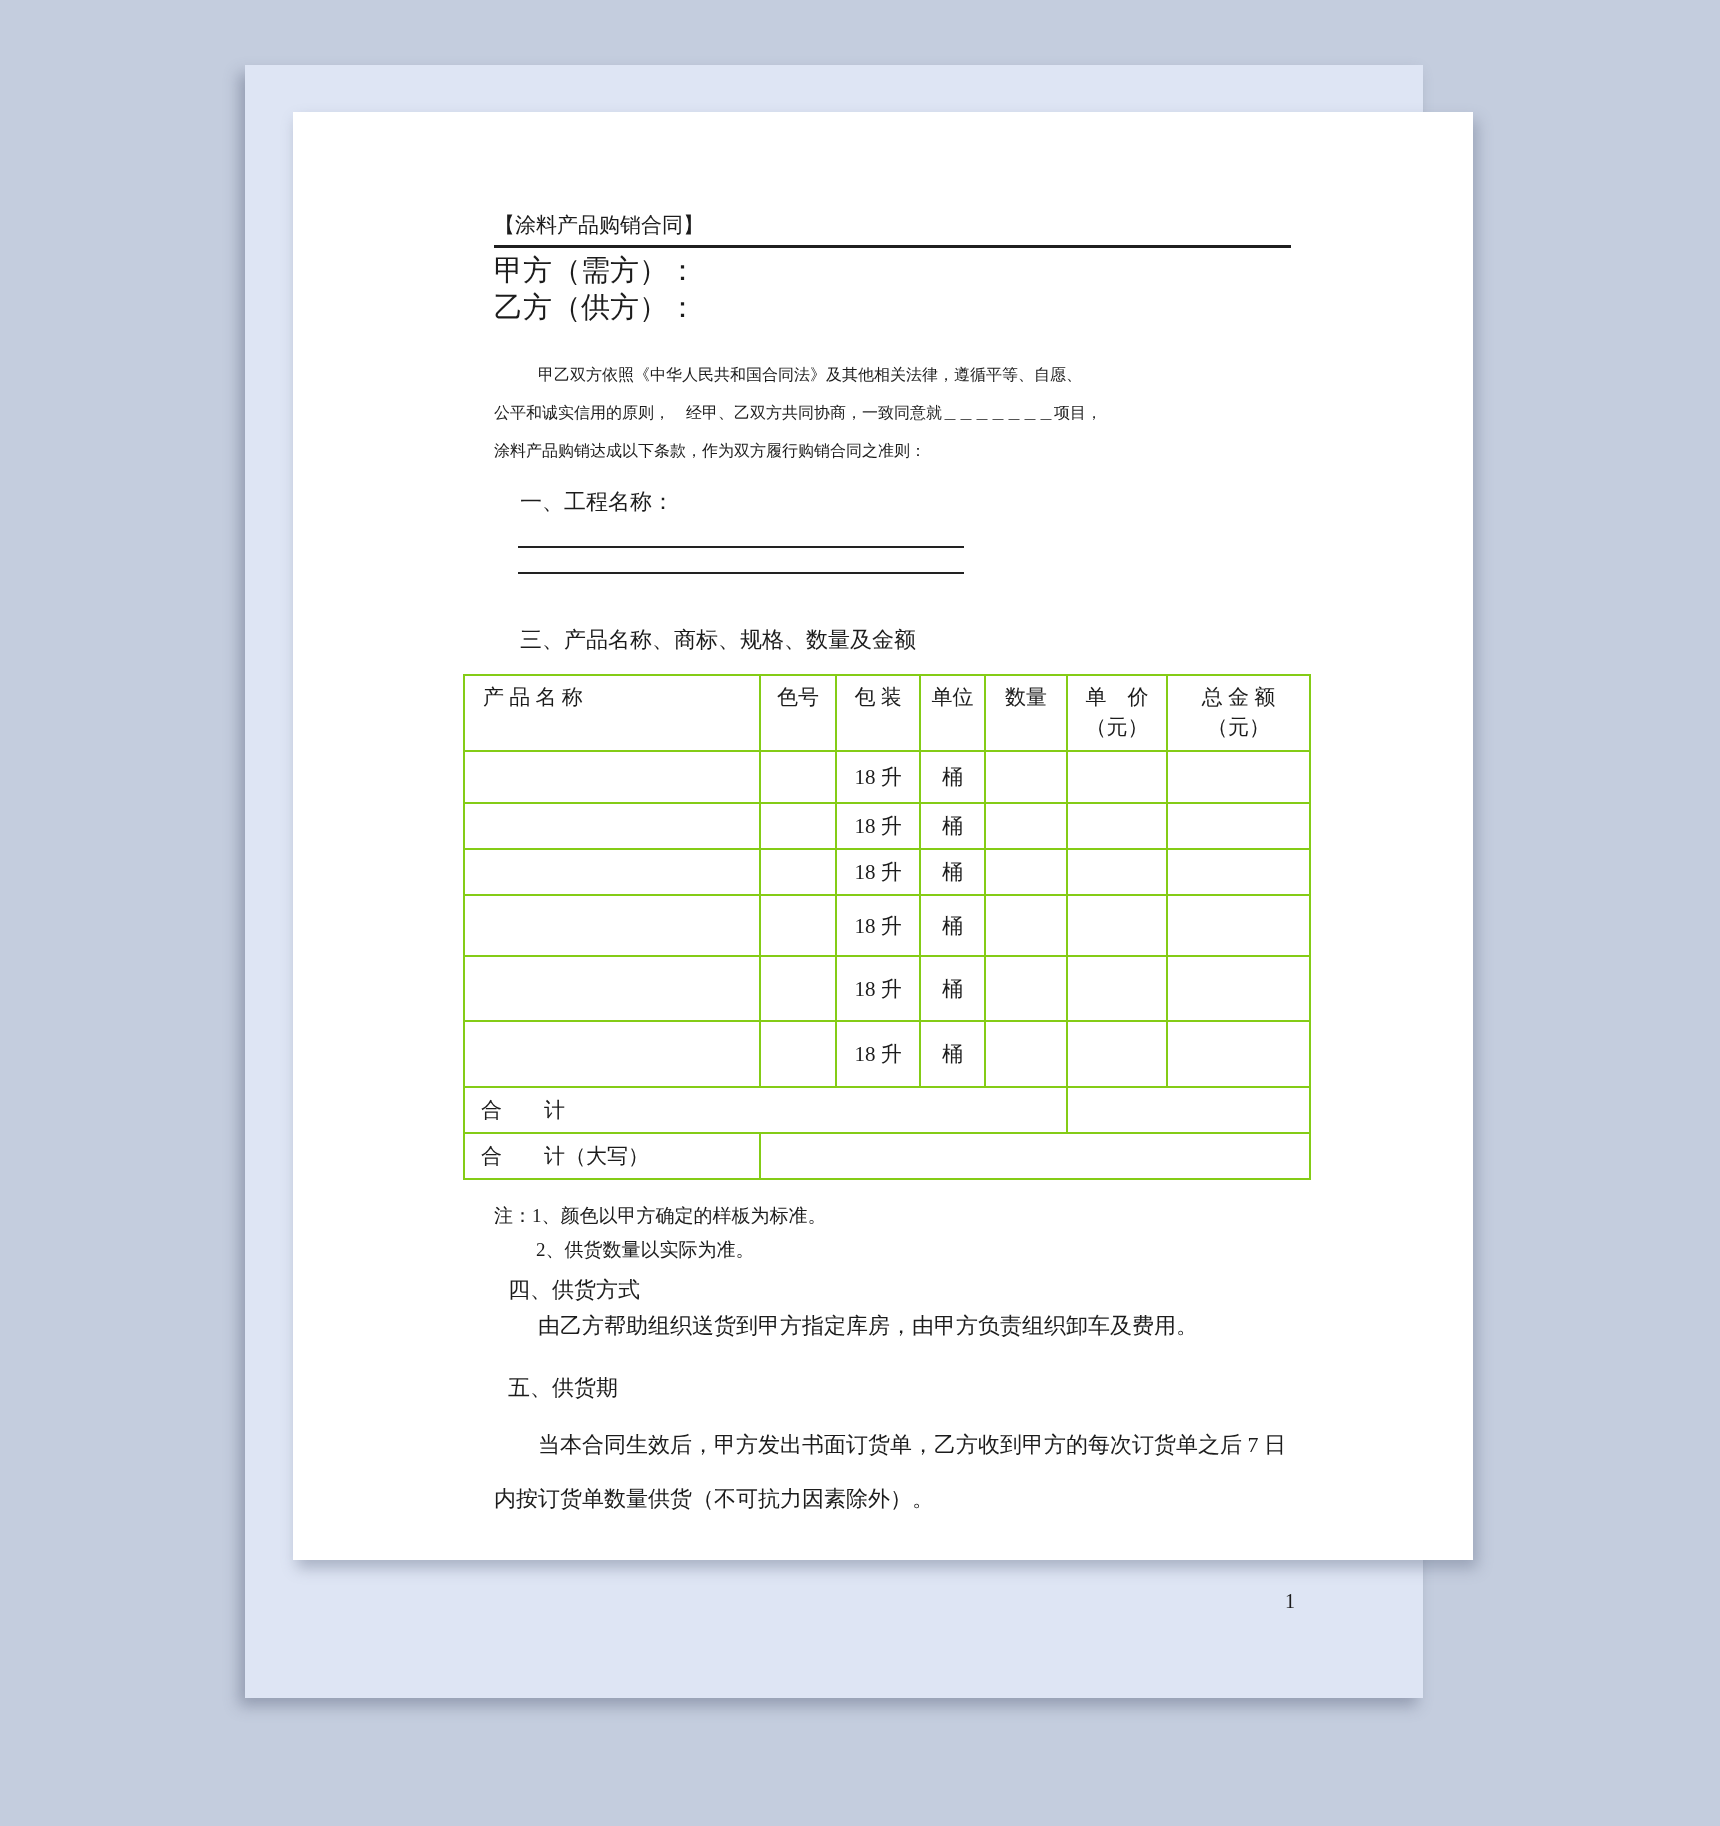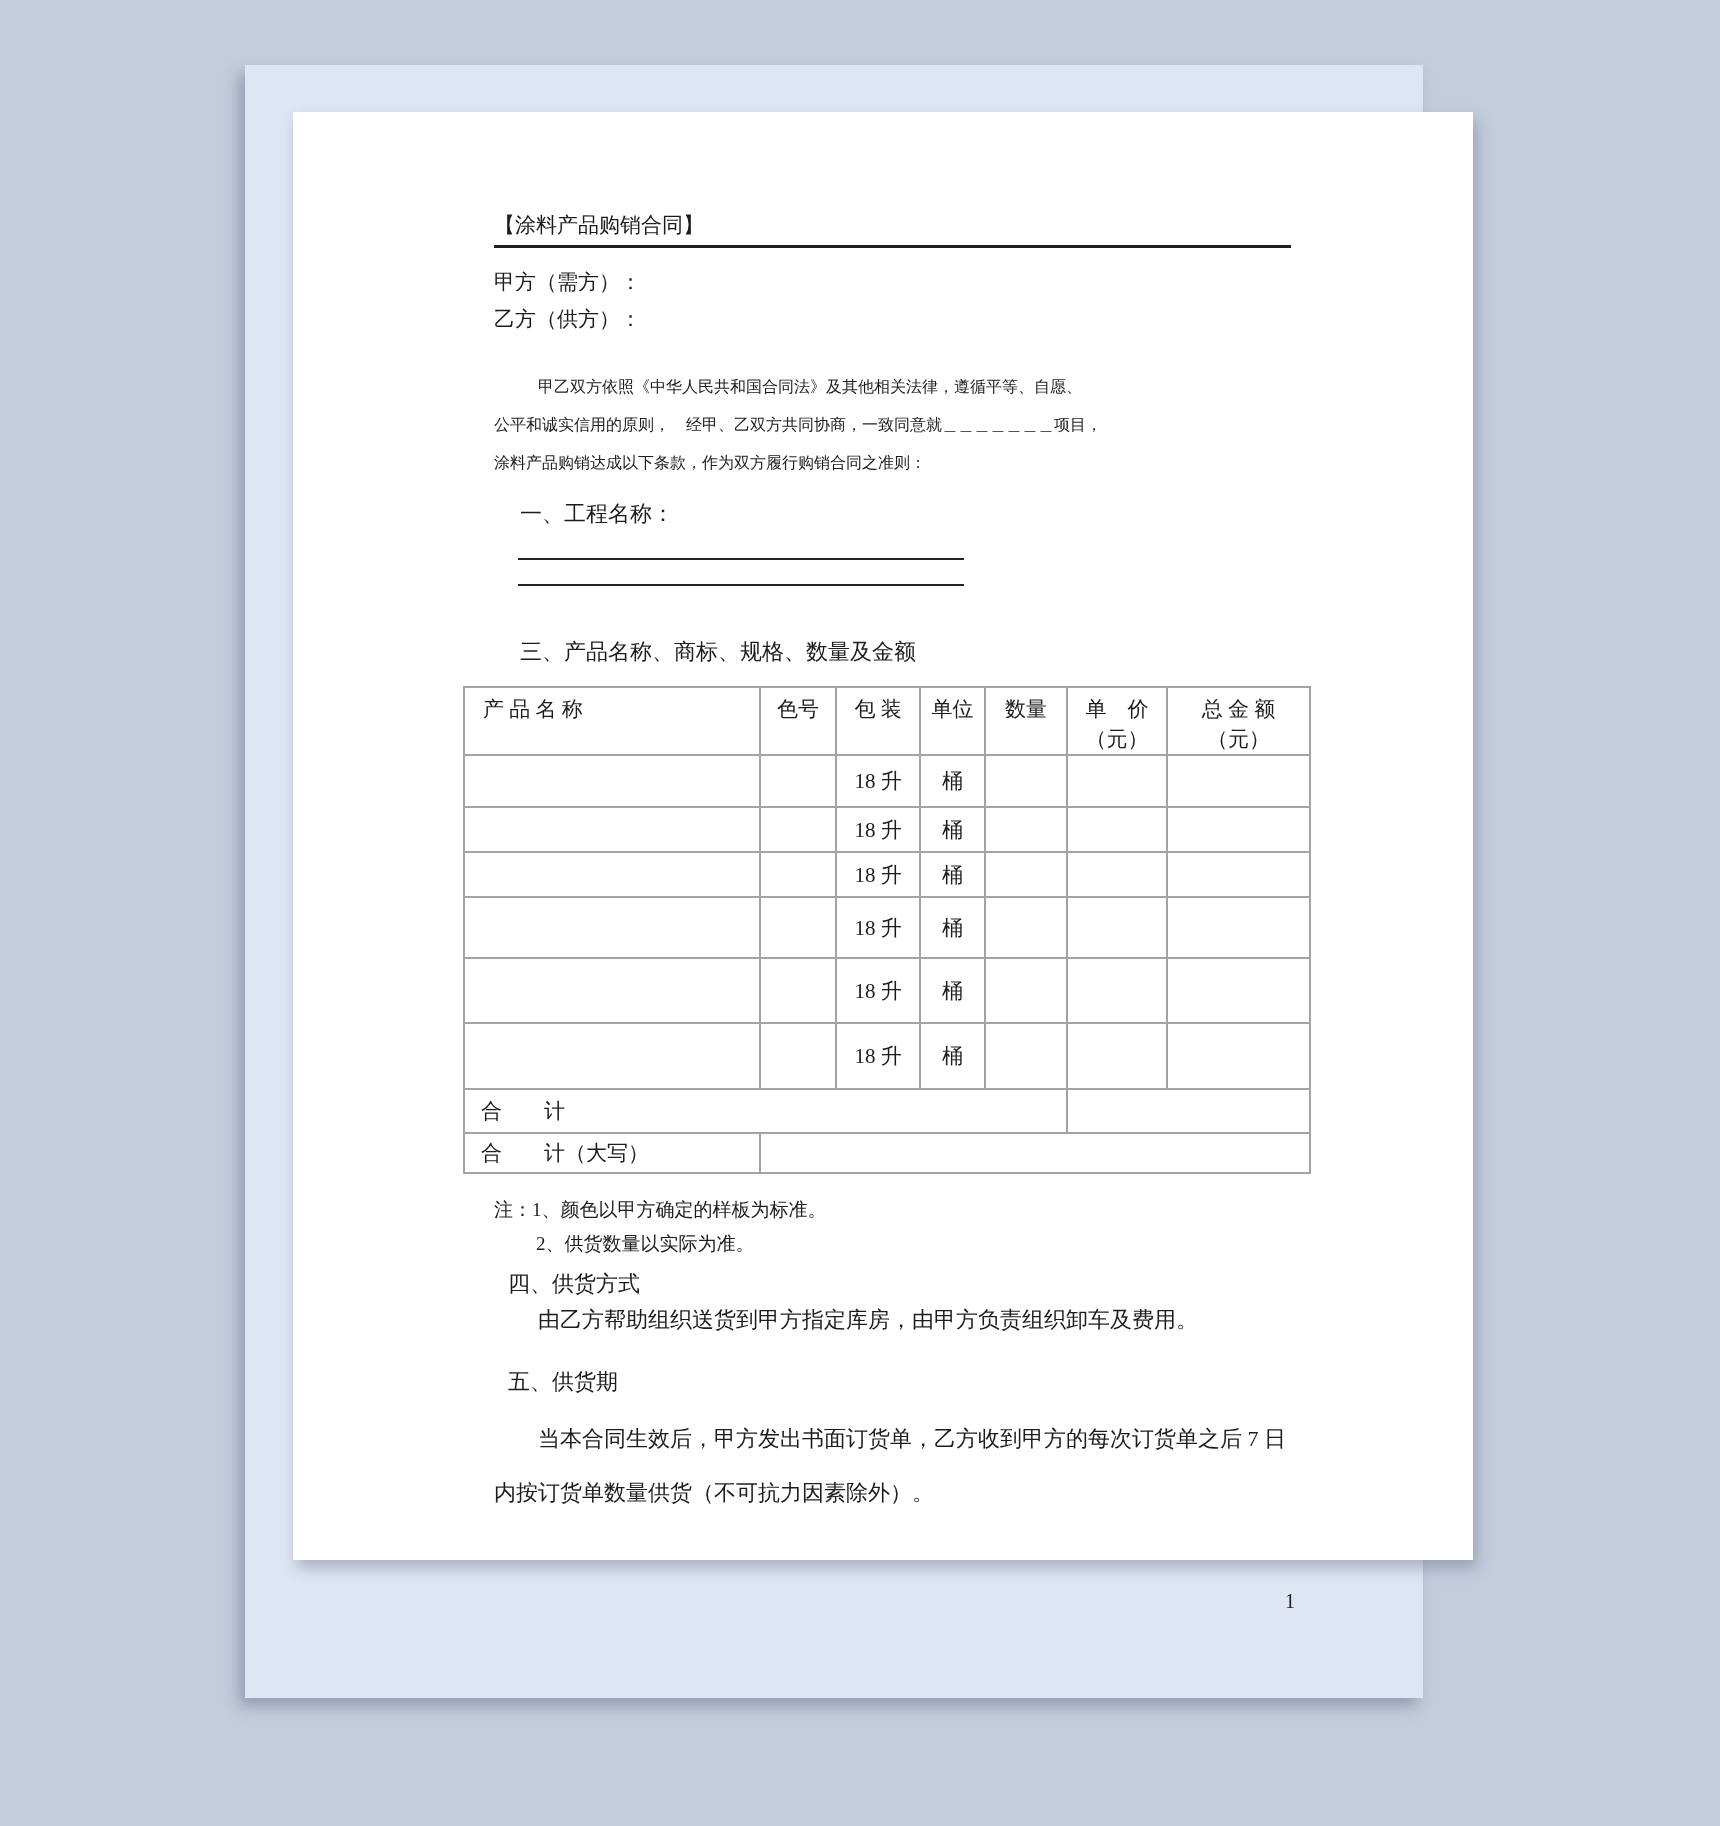--- a/index.html
+++ b/index.html
@@ -22,41 +22,41 @@
     box-sizing:border-box;
   }
   .doc-header{
     font-size:21px;line-height:26px;
     padding-bottom:7px;border-bottom:3px solid #1f1f1f;
   }
   .doc-title{
     text-align:center;font-size:34px;font-weight:bold;
     margin-top:30px;line-height:44px;
   }
-  .party{font-size:21px;line-height:37px;margin-top:16px;}
+  .party{font-size:29px;line-height:37px;margin-top:4px;}
   .intro{margin-top:30px;font-size:16px;}
   .intro-line{line-height:38px;white-space:nowrap;}
   .intro-line.indent{padding-left:44px;}
   .sec-heading{font-size:22px;line-height:36px;margin-left:26px;}
   .sec-heading.s1{margin-top:14px;}
   .sec-heading.s2{margin-top:18px;}
   .sec-heading.s3{margin-top:48px;}
   .blank-line{
     margin-left:24px;width:446px;height:0;
     border-bottom:2.5px solid #222;
   }
   .blank-line.b1{margin-top:26px;}
   .blank-line.b2{margin-top:24px;}
   table.products{
     margin-top:16px;margin-left:-31px;
     width:847px;table-layout:fixed;border-collapse:collapse;
     font-size:21px;color:#1c1c1c;
   }
   table.products th,table.products td{
-    border:2px solid #a3a3a3;padding:0;overflow:hidden;
+    border:2px solid #84cc16;padding:8px;overflow:hidden;
   }
   table.products th{
     font-weight:normal;vertical-align:top;text-align:center;
     padding-top:6px;white-space:pre-line;line-height:30px;
   }
   table.products th.prod{text-align:left;padding-left:18px;}
   table.products td{vertical-align:middle;text-align:center;}
   table.products td.left{text-align:left;padding-left:16px;}
   .notes{margin-top:20px;font-size:19px;}
   .note-line{line-height:32px;}

